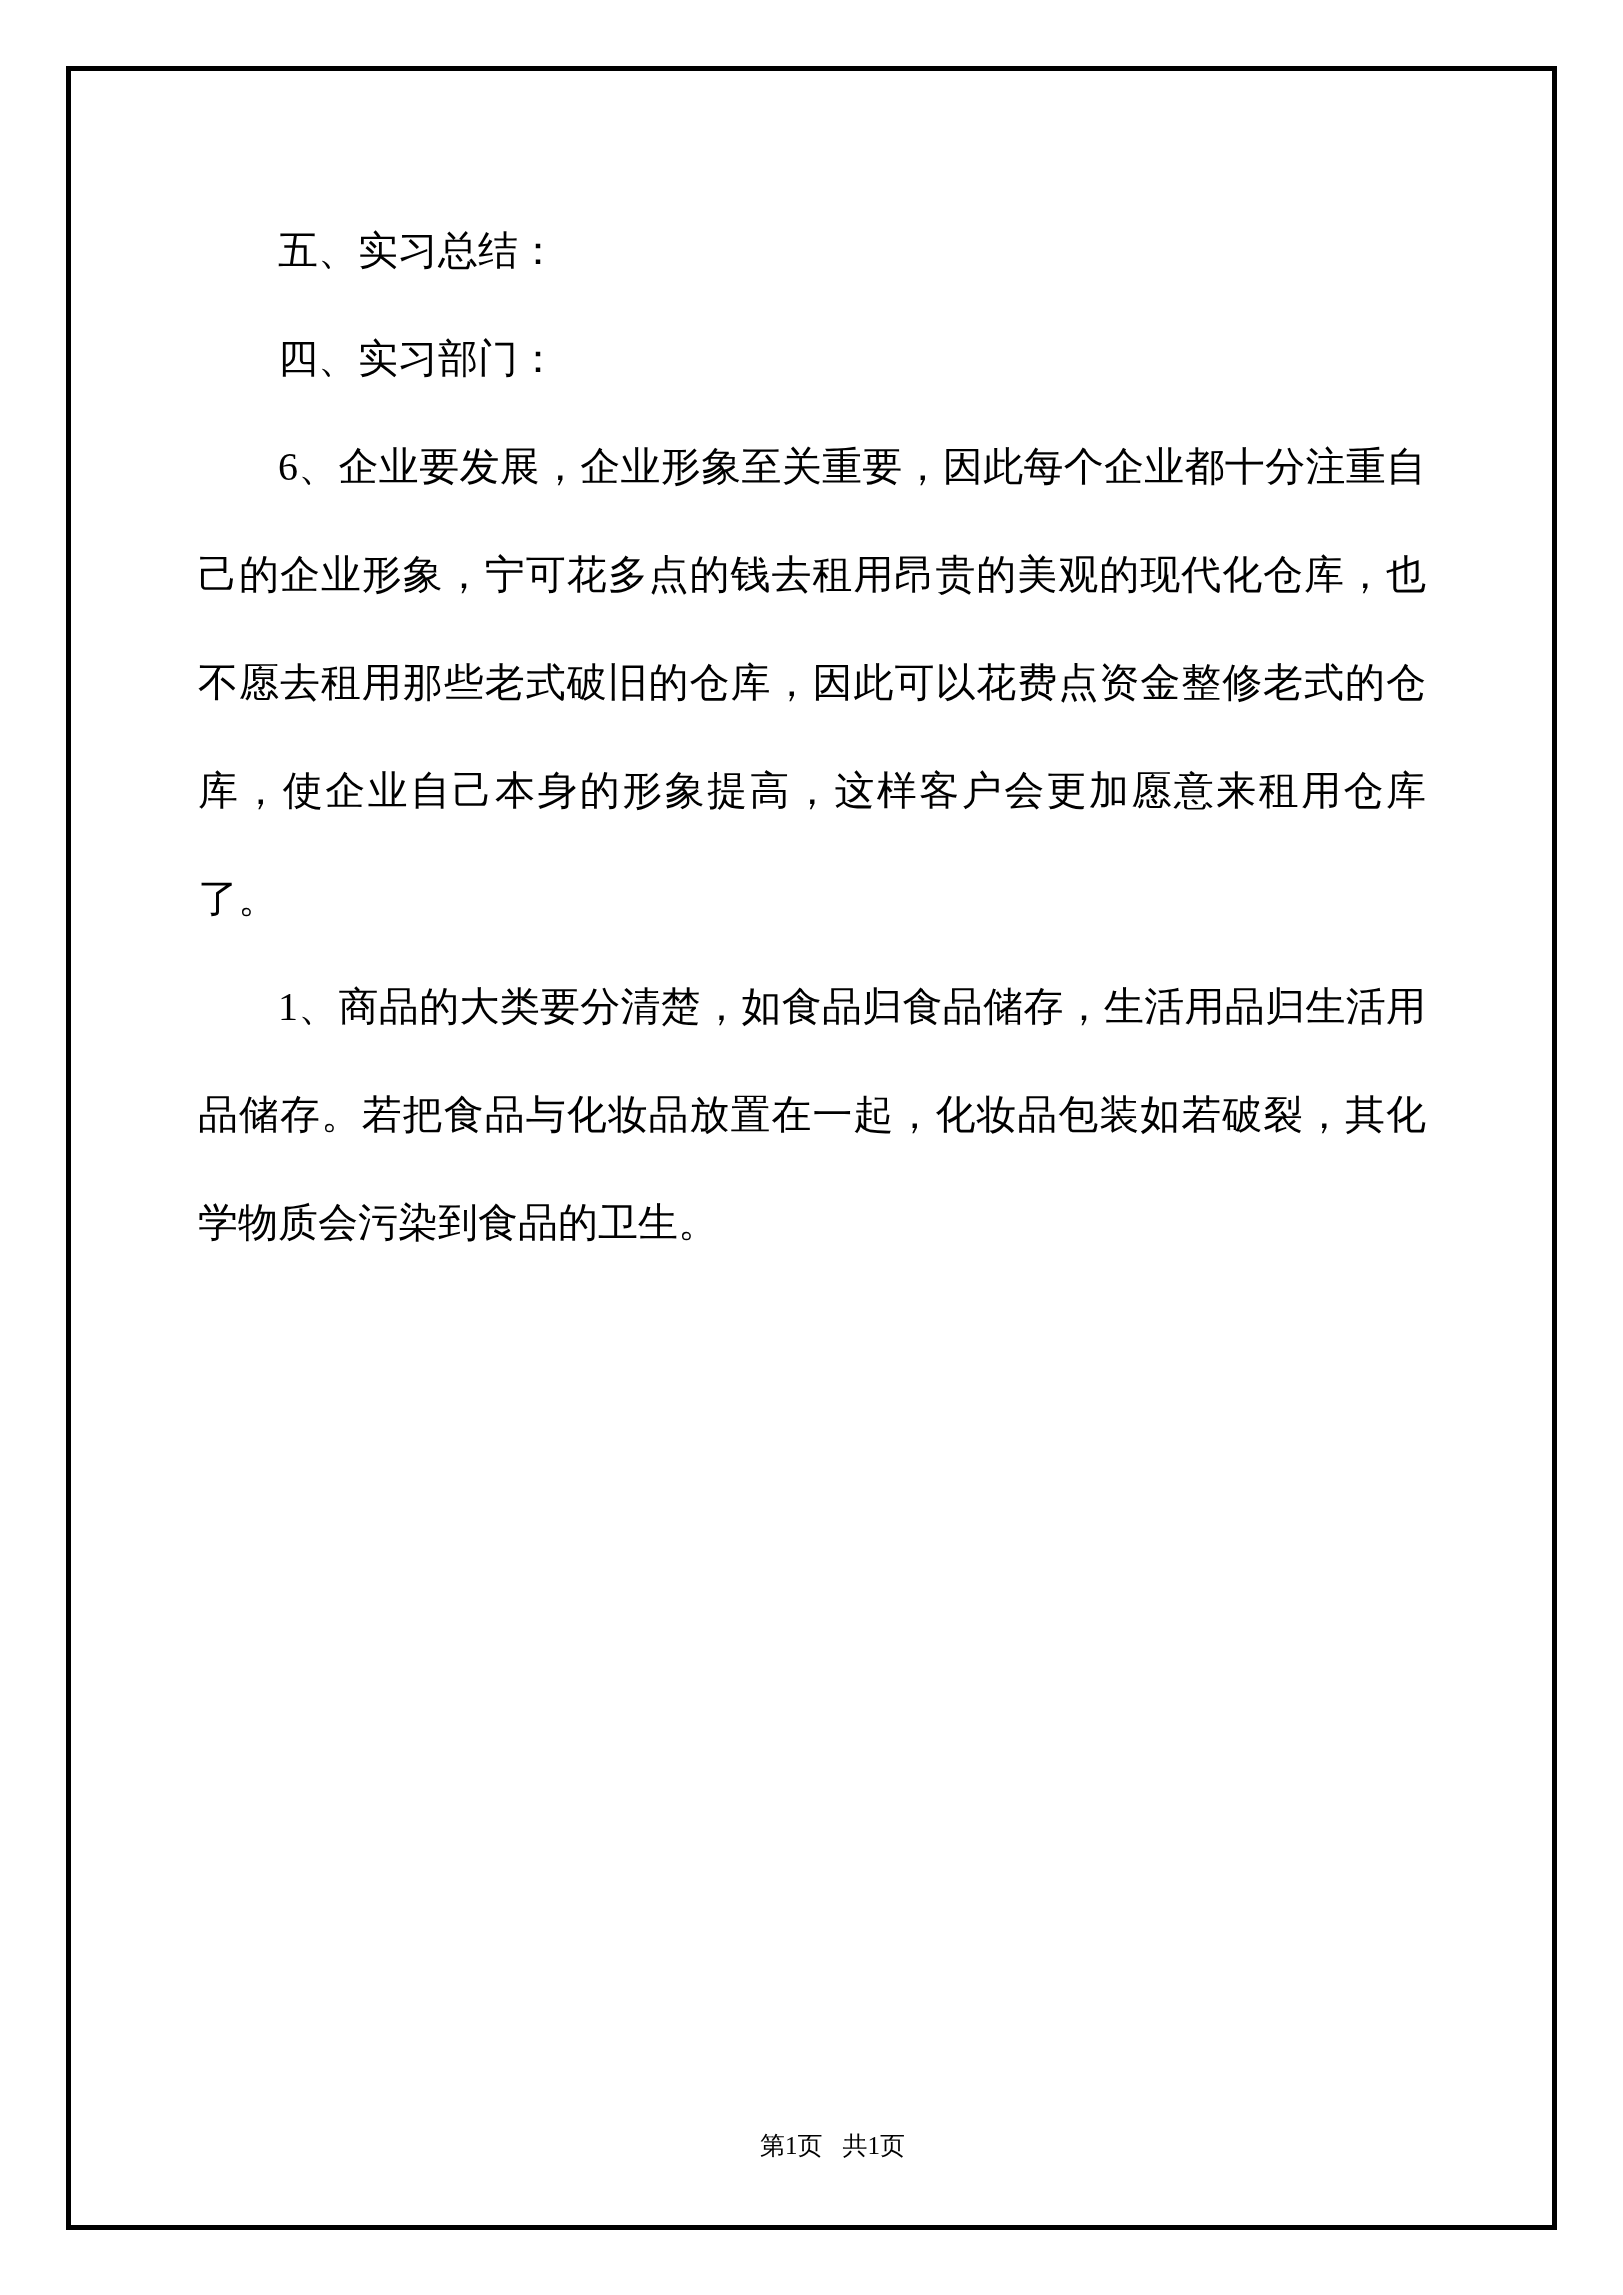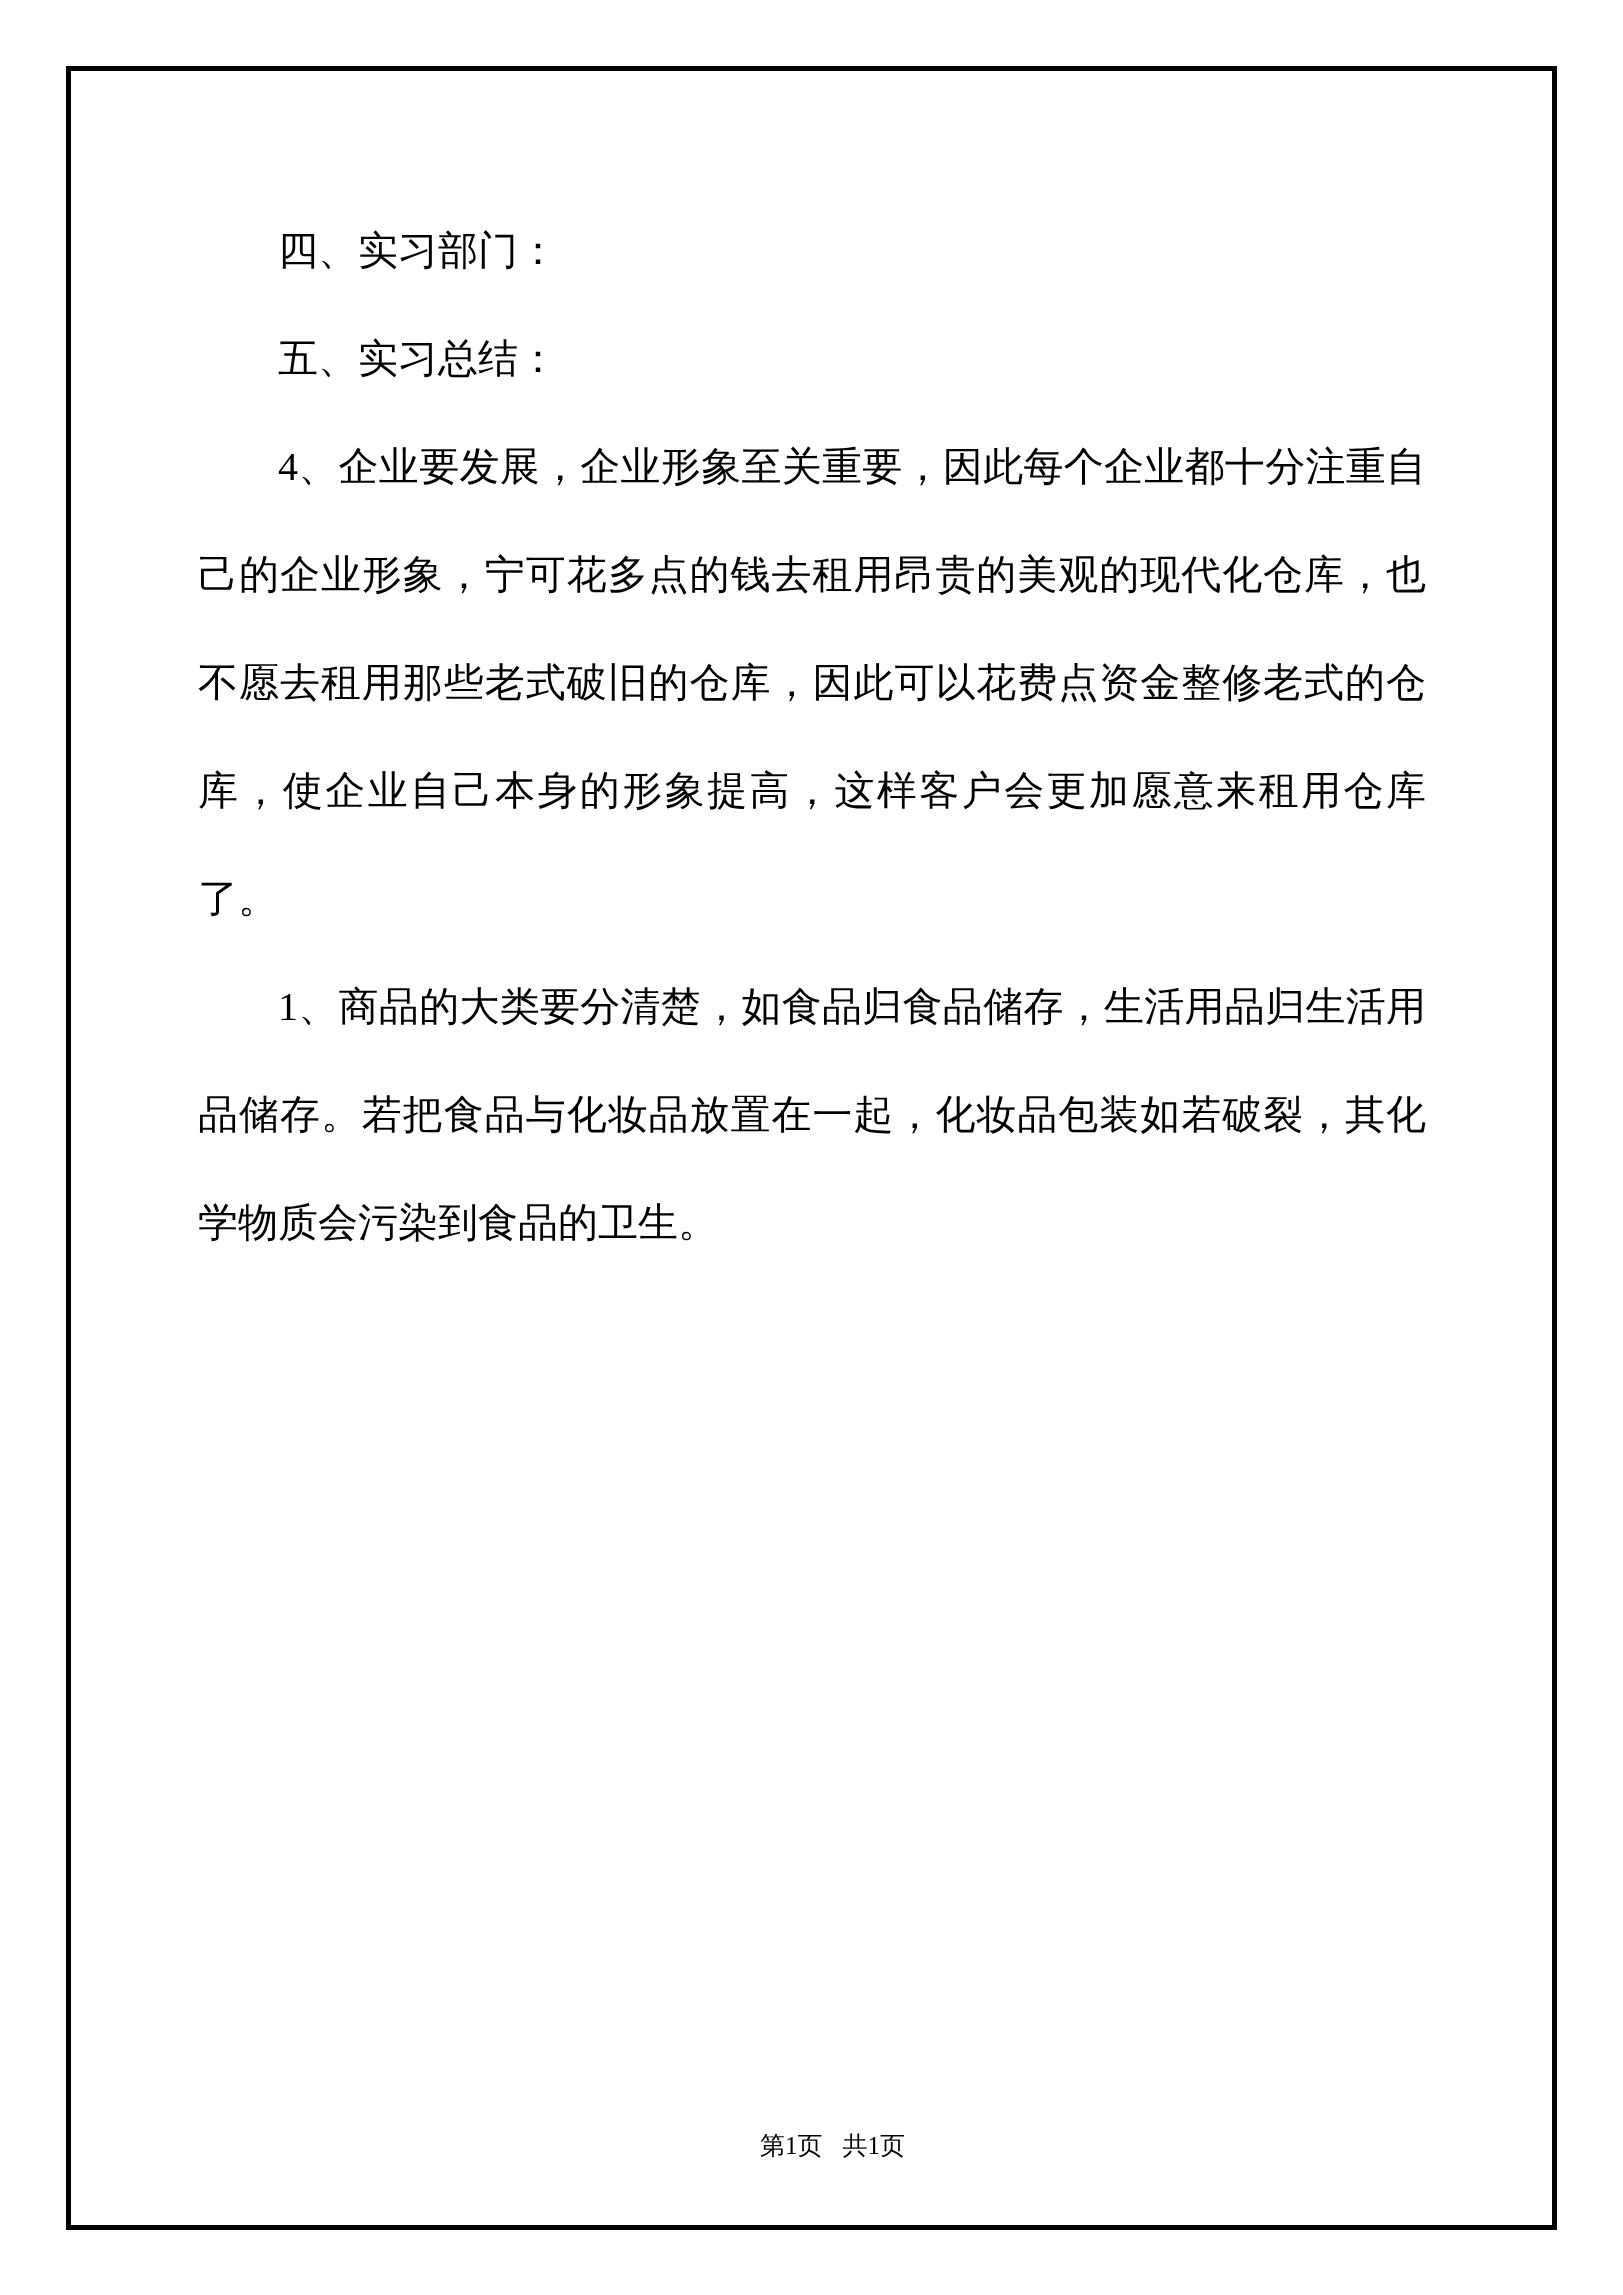--- a/index.html
+++ b/index.html
@@ -54,21 +54,21 @@
     color: #000000;
     padding-left: 42px;
   }
 </style>
 </head>
 <body>
 
 <div class="page">
   <div class="frame">
     <div class="content">
+      <p>五、实习总结：</p>
       <p>四、实习部门：</p>
-      <p>五、实习总结：</p>
-      <p>4、企业要发展，企业形象至关重要，因此每个企业都十分注重自己的企业形象，宁可花多点的钱去租用昂贵的美观的现代化仓库，也不愿去租用那些老式破旧的仓库，因此可以花费点资金整修老式的仓库，使企业自己本身的形象提高，这样客户会更加愿意来租用仓库了。</p>
+      <p>6、企业要发展，企业形象至关重要，因此每个企业都十分注重自己的企业形象，宁可花多点的钱去租用昂贵的美观的现代化仓库，也不愿去租用那些老式破旧的仓库，因此可以花费点资金整修老式的仓库，使企业自己本身的形象提高，这样客户会更加愿意来租用仓库了。</p>
       <p>1、商品的大类要分清楚，如食品归食品储存，生活用品归生活用品储存。若把食品与化妆品放置在一起，化妆品包装如若破裂，其化学物质会污染到食品的卫生。</p>
     </div>
     <div class="footer">第1页 共1页</div>
   </div>
 </div>
 
 
 </body></html>

